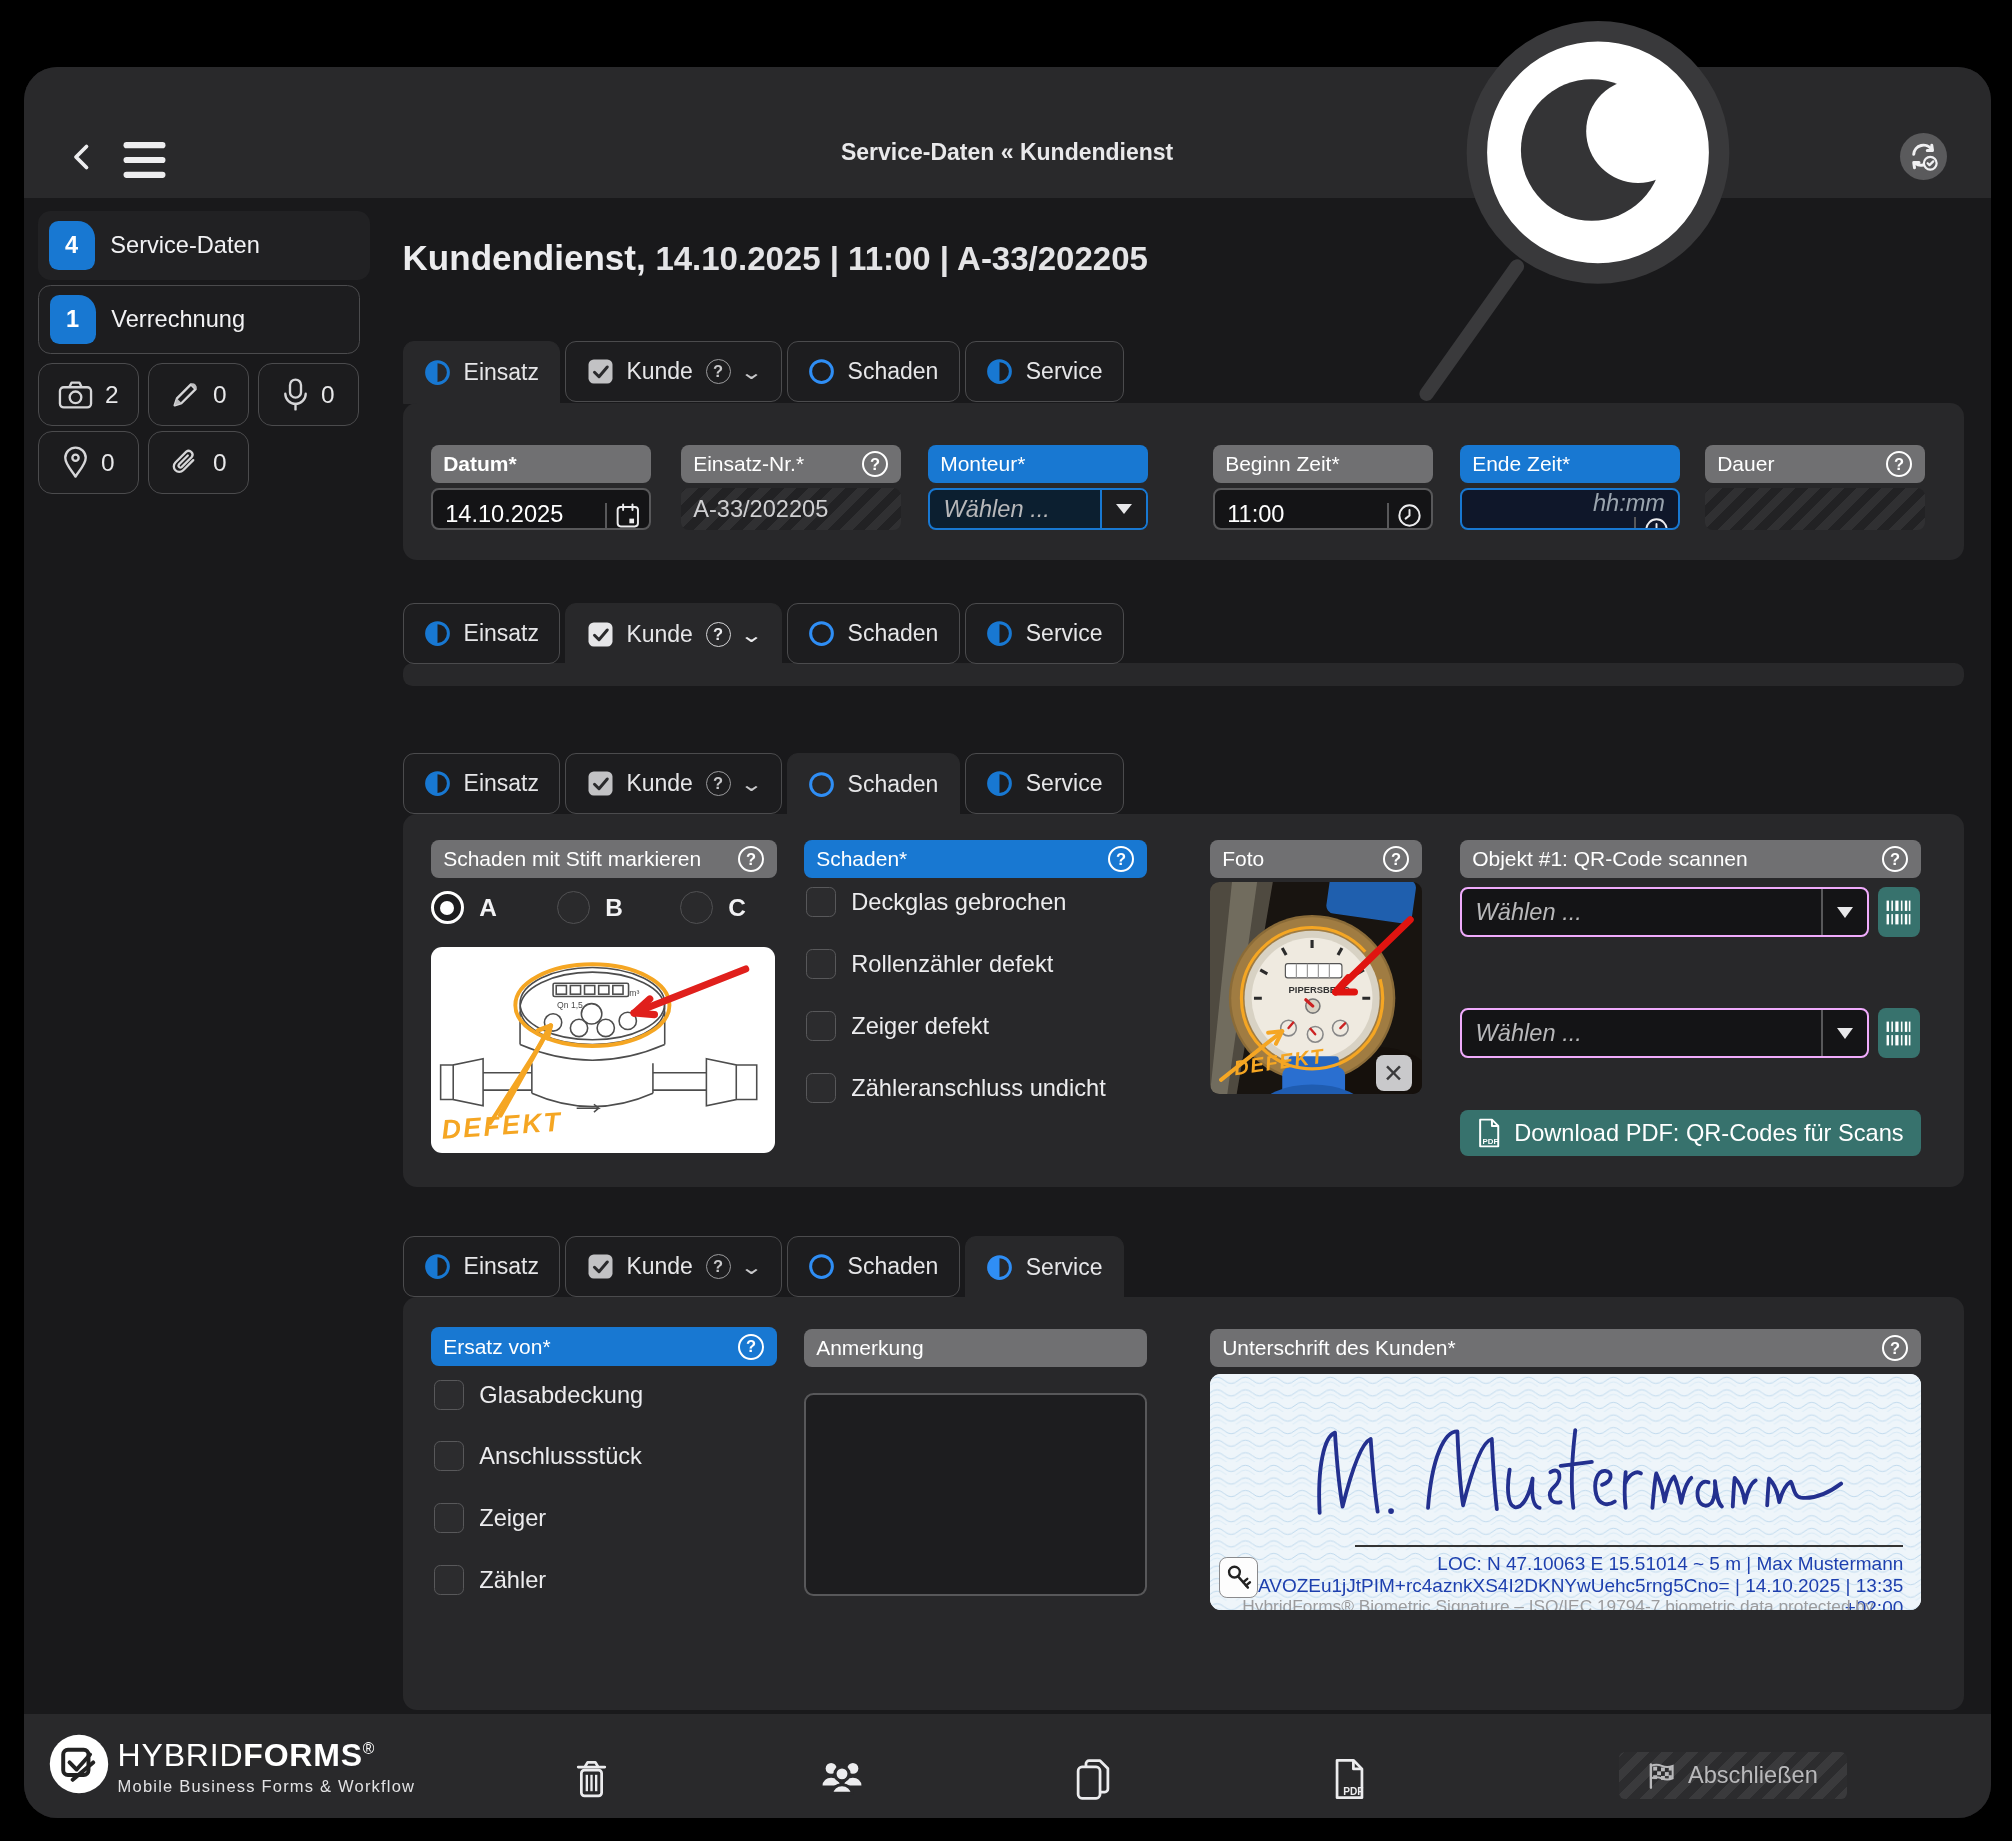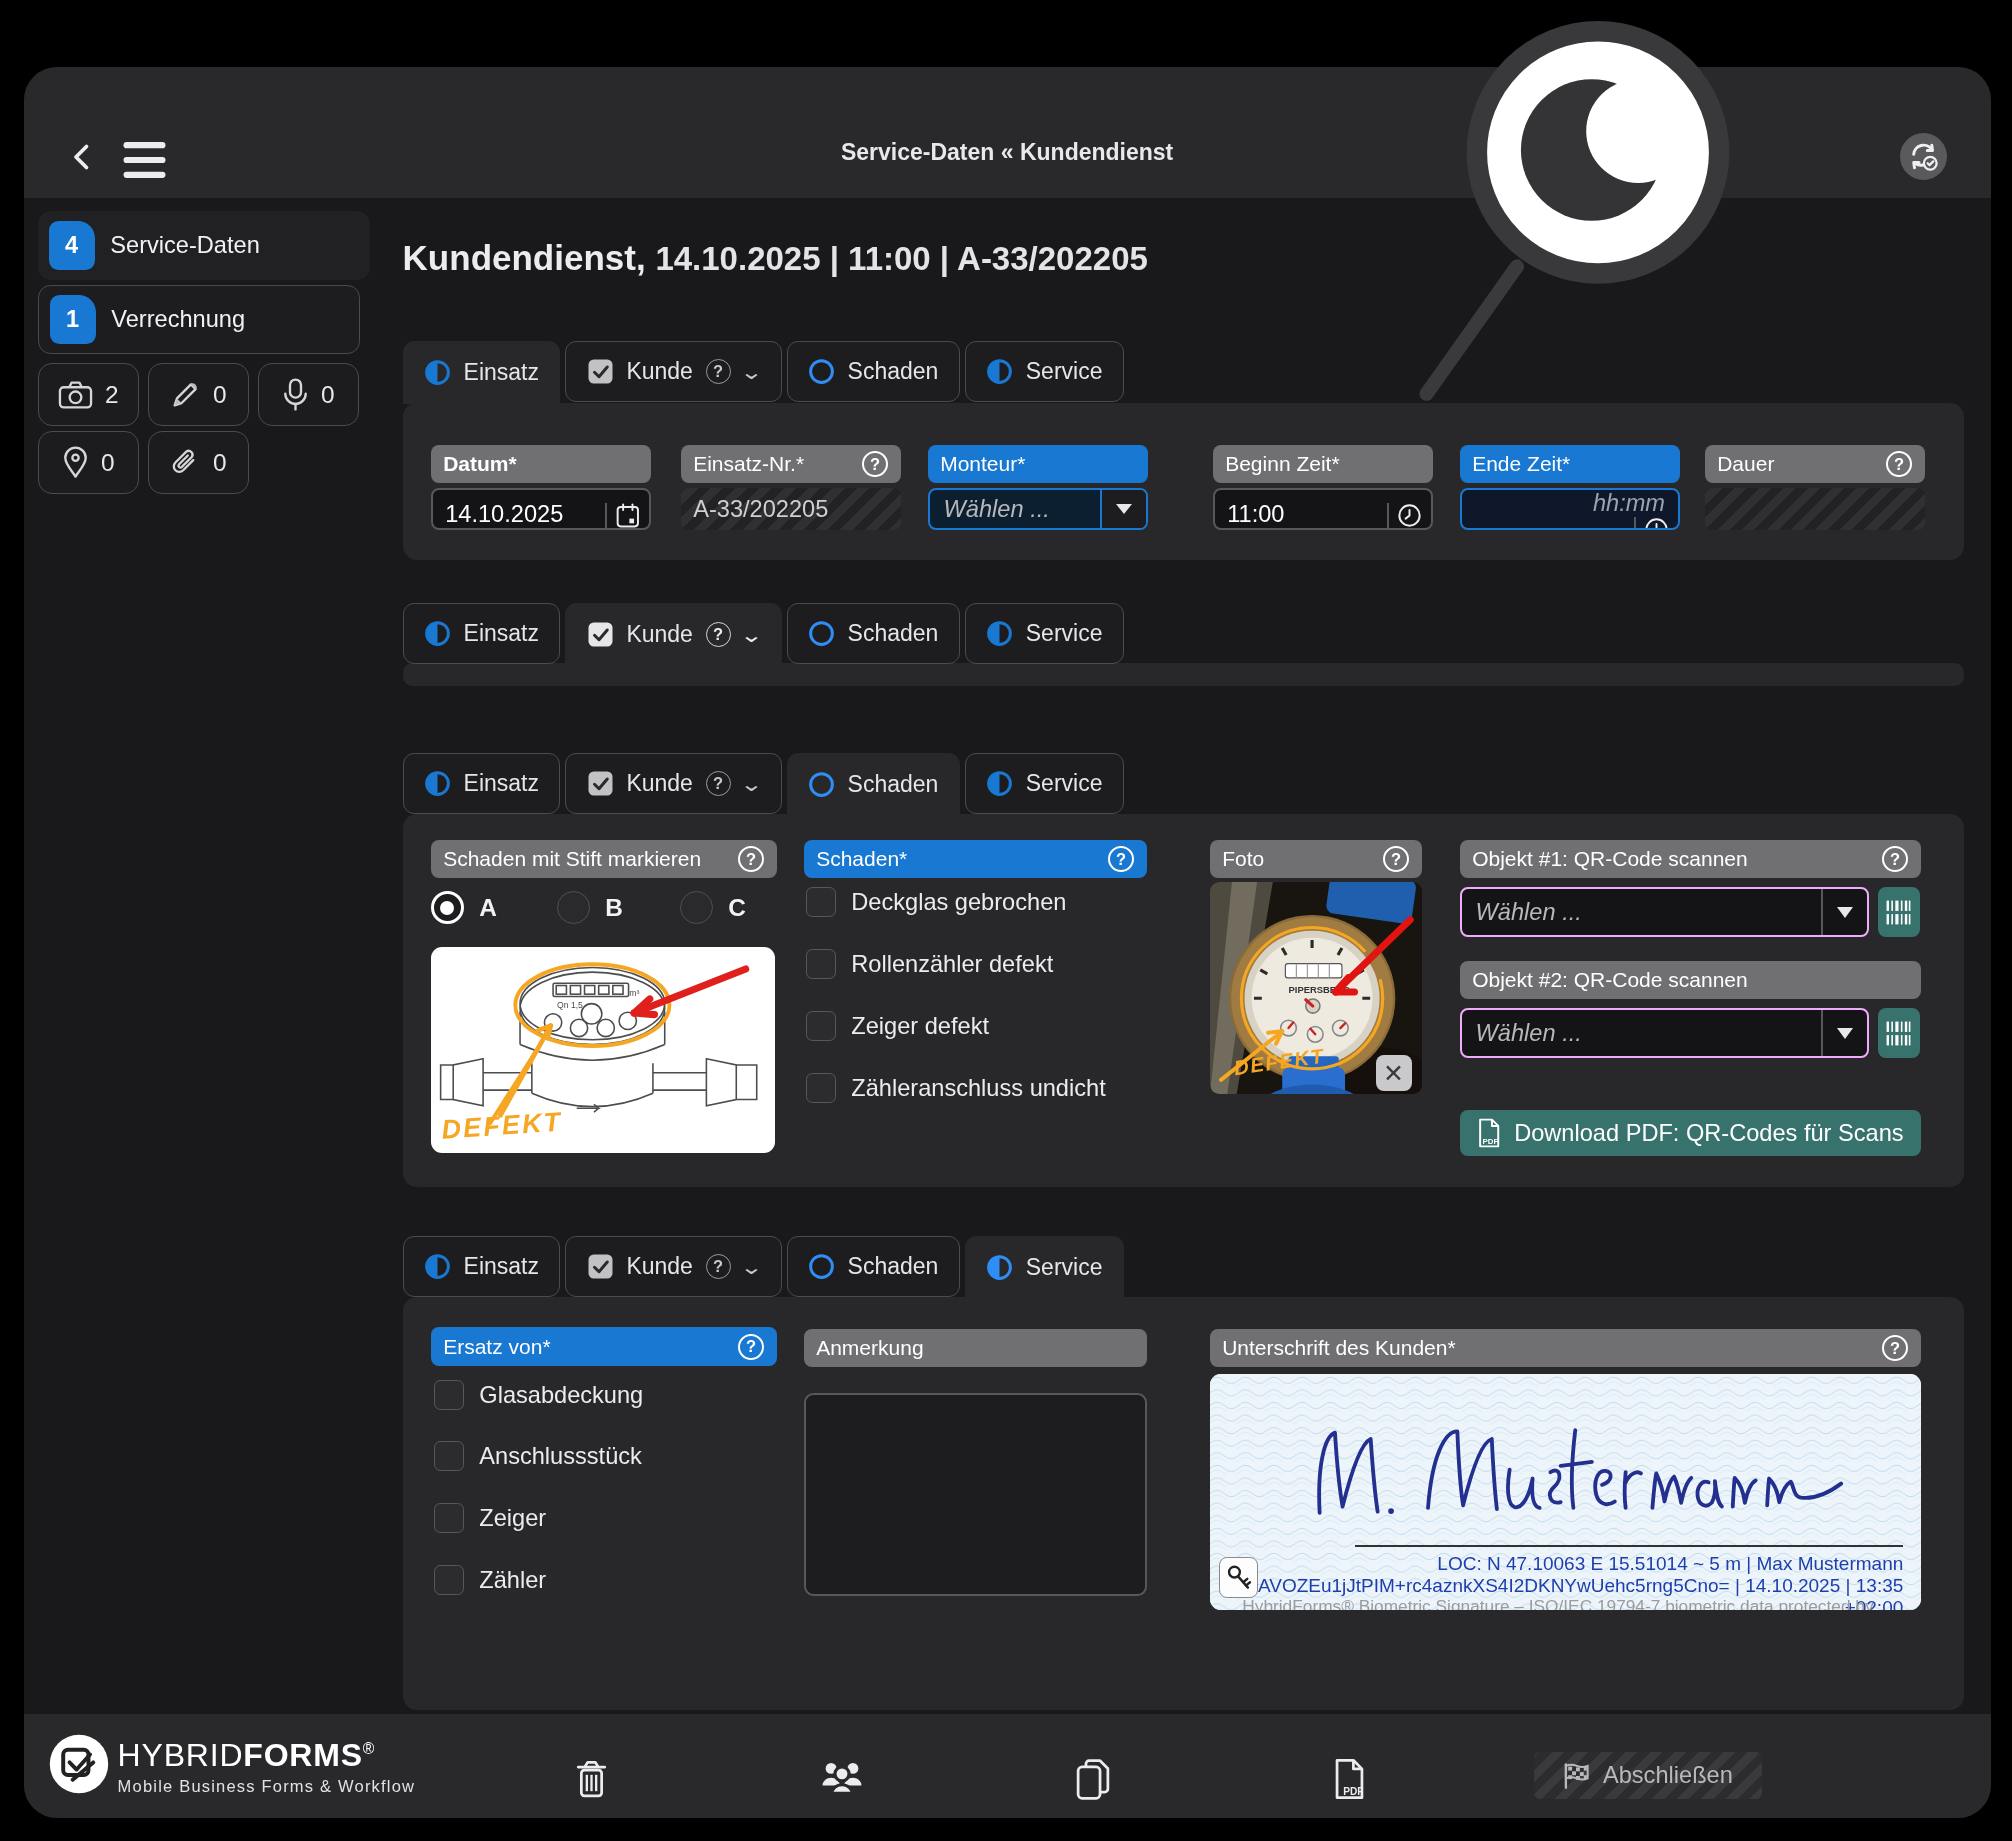--- a/index.html
+++ b/index.html
@@ -88,21 +88,21 @@
   .sig-txt{position:absolute; right:17.3px; text-align:right; color:#1d3fae; font-size:19px; width:676px;}
   .sig-note{position:absolute; right:47px; text-align:right; color:#9b9b9d; font-size:17.3px; width:676px;}
   .keytile{position:absolute; left:9.4px; top:183px; width:39px; height:41px; background:#fdfdfd; border:1.6px solid #8a8a8c;
            border-radius:7.9px; display:flex; align-items:center; justify-content:center;}
   .sr{position:absolute; width:0.8px; height:0.8px; overflow:hidden; clip-path:inset(50%);}
 
   
   .brandtext{font-size:32px; letter-spacing:0.8px; color:#fff;}
   .brandtext b{font-weight:800;}
   .tagline{font-size:16.5px; color:#e2e2e4; letter-spacing:1.2px; margin-top:3.1px;}
-  .finishbtn{left:1510px; top:1685px; width:228px; height:47px; border-radius:6.3px;
+  .finishbtn{left:1595px; top:1685px; width:228px; height:47px; border-radius:6.3px;
              background:repeating-linear-gradient(315deg,#3a3a3c 0 8.6px,#2c2c2e 8.6px 17.3px);
              display:flex; align-items:center; justify-content:center; gap:12.6px; font-size:23.6px; color:#b9b9bb;}
   svg{display:block;}
 </style>
 </head>
 <body>
 
 <div class="stage">
   <div class="window">
 
@@ -503,23 +503,20 @@
             <rect x="30" y="2" width="2" height="13"></rect>
         <rect x="2" y="19" width="3" height="13"></rect>
             <rect x="8" y="19" width="2" height="13"></rect>
             <rect x="13" y="19" width="4" height="13"></rect>
             <rect x="20" y="19" width="2" height="13"></rect>
             <rect x="25" y="19" width="3" height="13"></rect>
             <rect x="30" y="19" width="2" height="13"></rect>
           </g>
       </svg>
     </div>
-    <div class="abs pill" style="left:1436px;top:894px;width:461px;">
-      <span>Objekt #2: QR-Code scannen</span>
-    </div>
     <div class="abs select" style="left:1436px;top:941px;width:409px;">
       <span class="val ph2">Wählen ...</span>
       <span class="dd">
           <span class="tri"></span>
         </span>
     </div>
     <div class="abs sqbtn" style="left:1854px;top:941px;">
       <svg width="27" height="27" viewBox="0 0 34 34">
         <g fill="#fff">
             <rect x="2" y="2" width="3" height="13"></rect>

